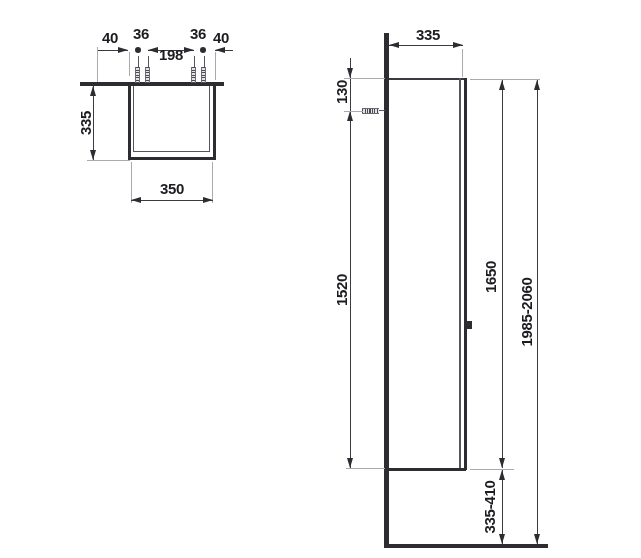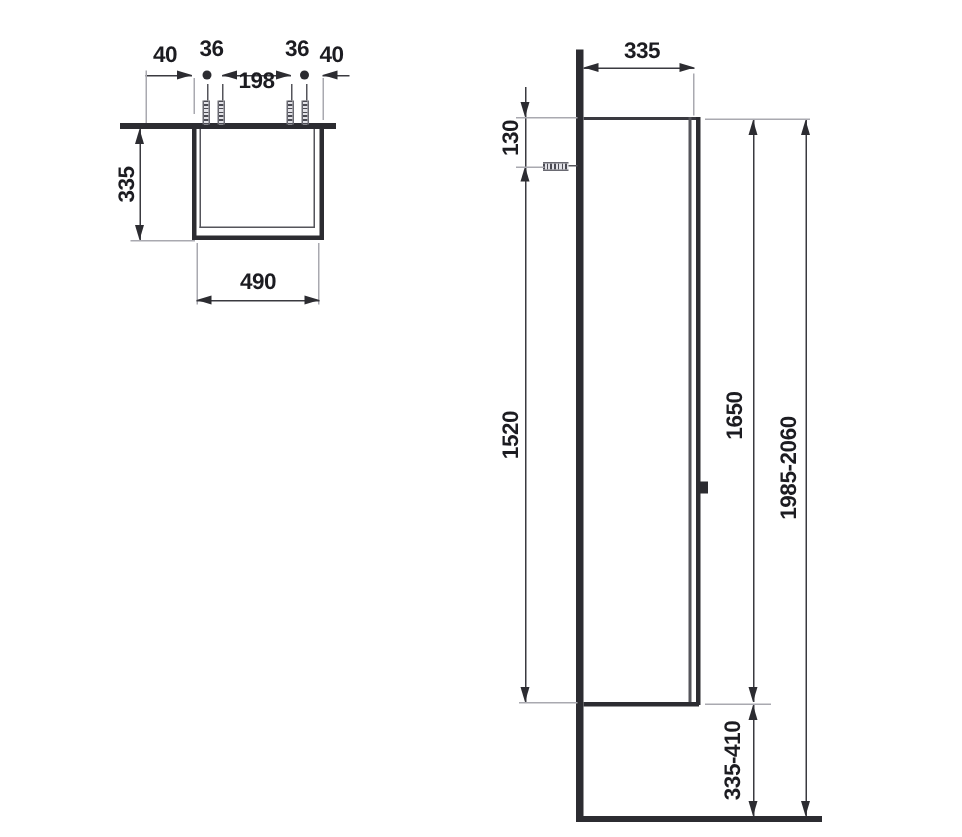--- a/index.html
+++ b/index.html
@@ -103,21 +103,21 @@
     <div class="arr up" style="left:90px;top:86px;"></div>
     <div class="arr down" style="left:90px;top:150px;"></div>
     <div class="h ext" style="left:87px;top:160px;width:43px;"></div>
     <div class="lbl rot" style="left:85px;top:123px;">335</div>
 
     <div class="v ext" style="left:131px;top:162px;height:41px;"></div>
     <div class="v ext" style="left:212px;top:162px;height:41px;"></div>
     <div class="h" style="left:131px;top:200px;width:82px;"></div>
     <div class="arr left" style="left:131px;top:197px;"></div>
     <div class="arr right" style="left:203px;top:197px;"></div>
-    <div class="lbl" style="left:172px;top:188px;">490</div>
+    <div class="lbl" style="left:172px;top:188px;">350</div>
   </div>
 
   <div>
 
     <div class="v thick" style="left:384px;top:33px;height:515px;"></div>
     <div class="h thick" style="left:384px;top:544px;width:164px;"></div>
 
     <div class="h" style="left:389px;top:78px;width:77px;height:2px;"></div>
     <div class="h" style="left:389px;top:468px;width:77px;height:3px;background:var(--thick);"></div>
     <div class="v thin" style="left:459px;top:78px;height:390px;width:1.5px;"></div>

